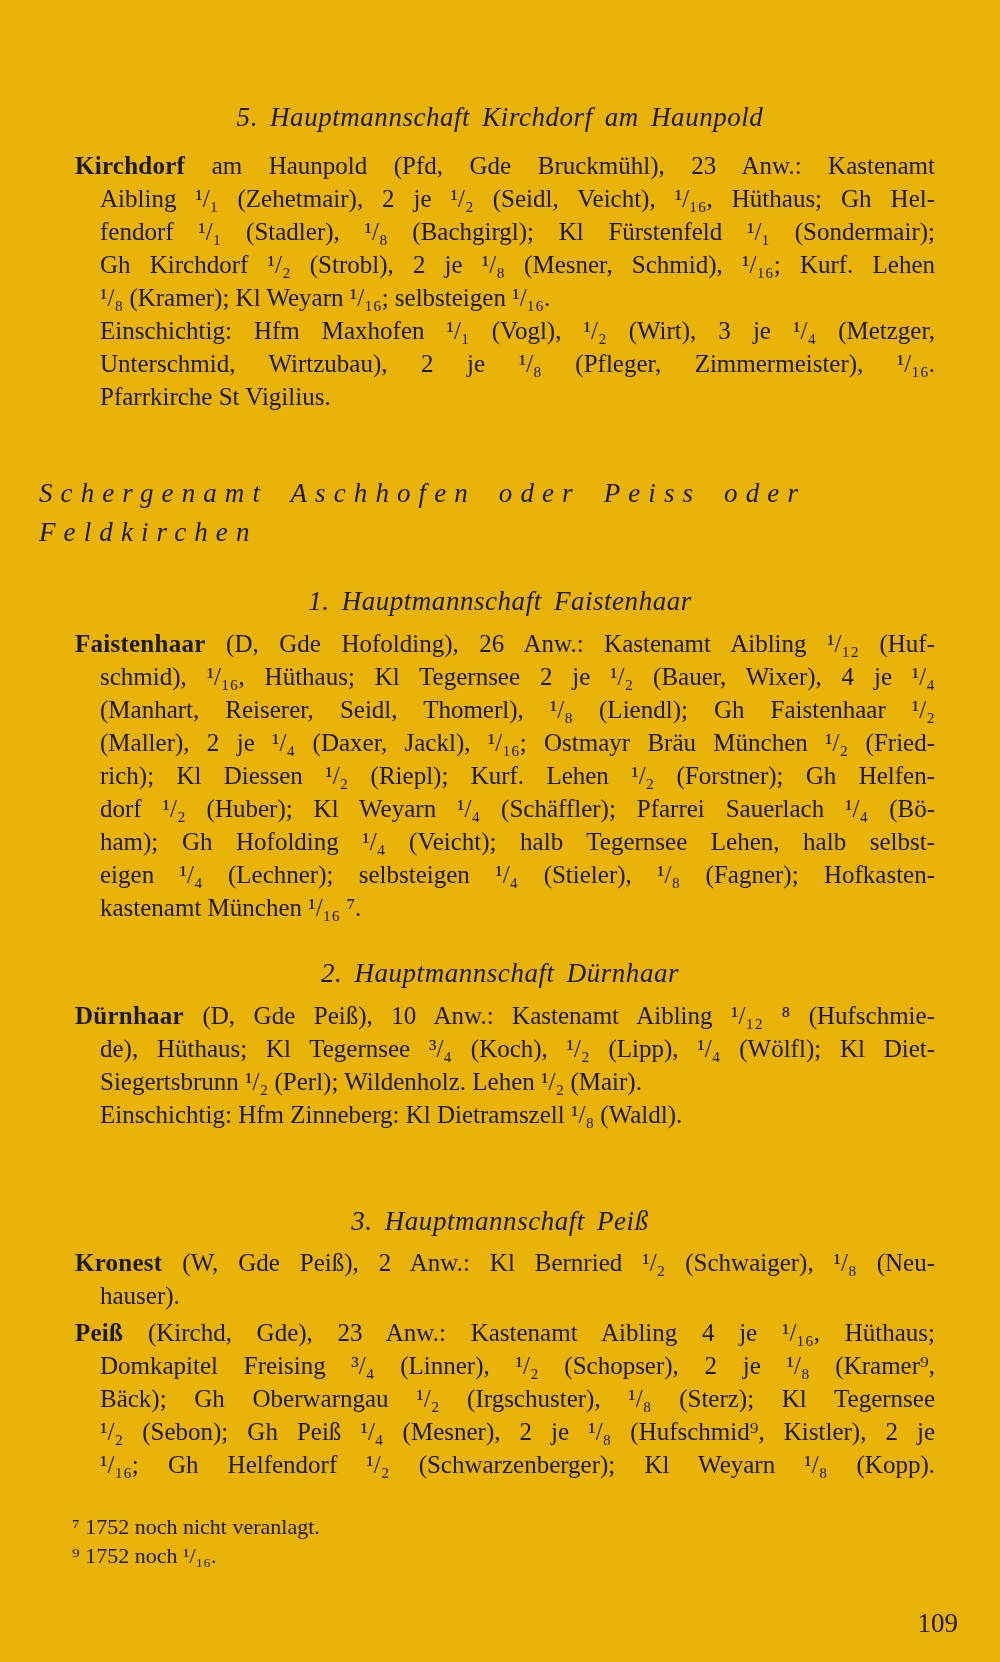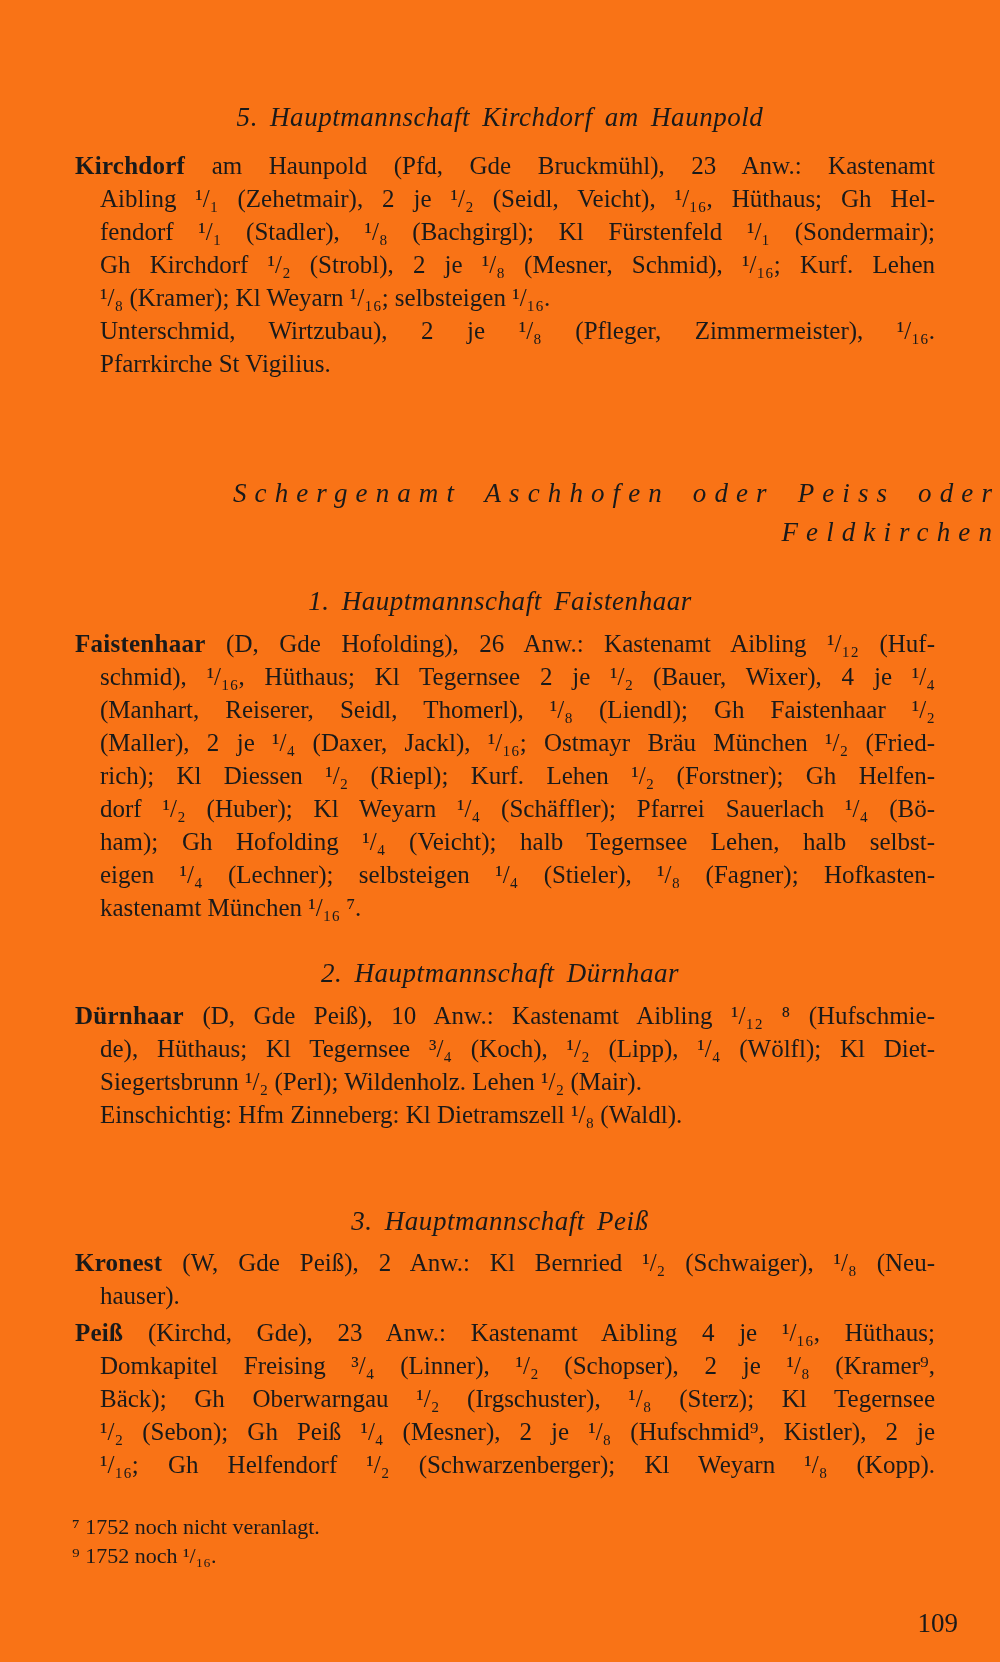--- a/index.html
+++ b/index.html
@@ -3,43 +3,44 @@
 <meta charset="utf-8">
 <style>
   html,body{margin:0;padding:0;}
   body{
     background:#6e6e6e;
     font-family:"Liberation Serif","DejaVu Serif",serif;
   }
   .page{
     position:relative;
     width:1000px;height:1662px;
-    background:#f97316;
+    background:#eab308;
     color:#1a1a1a;
     overflow:hidden;
     margin:0 auto;
   }
   .abs{position:absolute;}
   .heading-num{
     left:0;right:0;
     text-align:center;
     font-style:italic;
     font-size:27px;
     line-height:34px;
     letter-spacing:0.02em;
     word-spacing:0.18em;
   }
   .heading-section{
     left:0;right:0;
-    text-align:right;
+    text-align:left;
     font-style:italic;
     font-size:27px;
     line-height:39px;
     letter-spacing:0.30em;
     word-spacing:0.30em;
+    padding-left:39px;
   }
   .entry{
     left:75px;
     width:860px;
   }
   .line{
     font-size:25px;
     line-height:33px;
     white-space:normal;
   }
@@ -71,20 +72,21 @@
 
   <div class="abs entry" style="top:149px">
     <div class="line just"><span class="lead">Kirchdorf</span><span> am Haunpold (Pfd, Gde Bruckmühl), 23 Anw.: Kastenamt</span></div>
     <div>
         <div class="line just indent">Aibling ¹/₁ (Zehetmair), 2 je ¹/₂ (Seidl, Veicht), ¹/₁₆, Hüthaus; Gh Hel-</div>
         <div class="line just indent">fendorf ¹/₁ (Stadler), ¹/₈ (Bachgirgl); Kl Fürstenfeld ¹/₁ (Sondermair);</div>
         <div class="line just indent">Gh Kirchdorf ¹/₂ (Strobl), 2 je ¹/₈ (Mesner, Schmid), ¹/₁₆; Kurf. Lehen</div>
       </div>
     <div class="line indent">¹/₈ (Kramer); Kl Weyarn ¹/₁₆; selbsteigen ¹/₁₆.</div>
     <div>
+        <div class="line just indent">Einschichtig: Hfm Maxhofen ¹/₁ (Vogl), ¹/₂ (Wirt), 3 je ¹/₄ (Metzger,</div>
         <div class="line just indent">Unterschmid, Wirtzubau), 2 je ¹/₈ (Pfleger, Zimmermeister), ¹/₁₆.</div>
       </div>
     <div class="line indent">Pfarrkirche St Vigilius.</div>
   </div>
 
   <div class="abs heading-section" style="top:474px">
     <div>Schergenamt Aschhofen oder Peiss oder</div>
     <div>Feldkirchen</div>
   </div>
 

